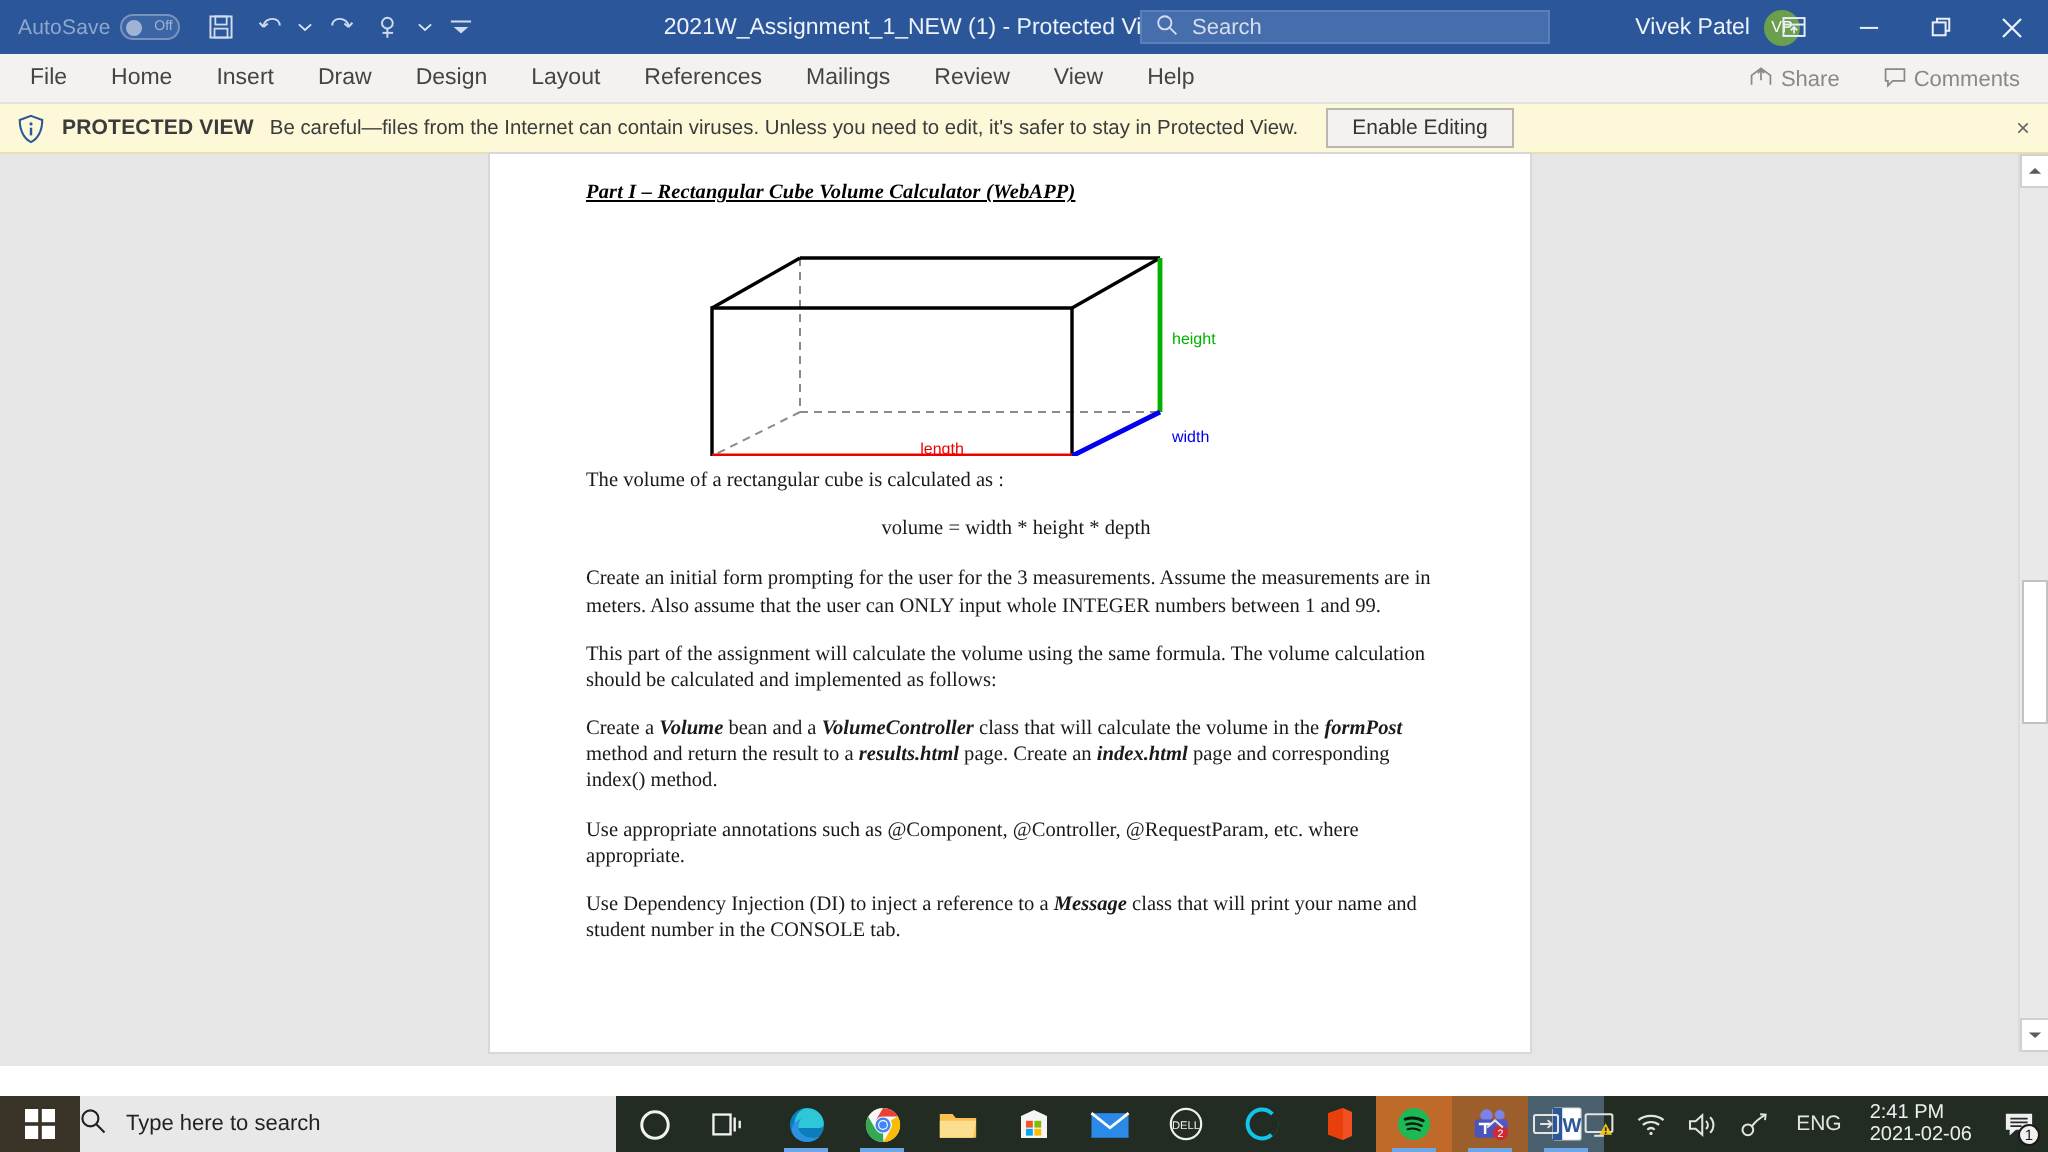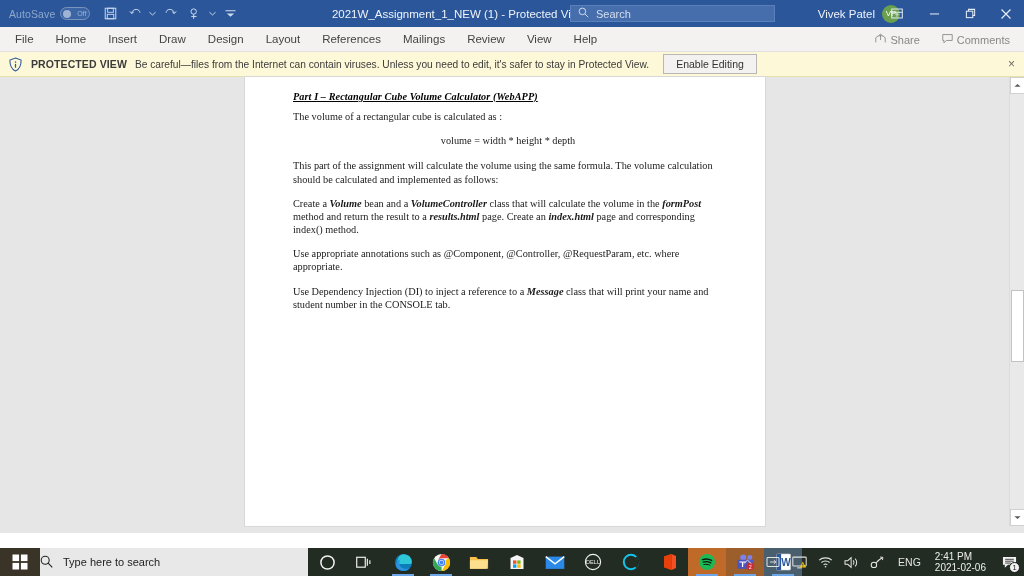--- a/index.html
+++ b/index.html
@@ -365,23 +365,46 @@
     <button class="pv-enable">Enable Editing</button>
     <span class="pv-close">×</span>
   </div>
 
   <div class="doc-area">
     <div class="page">
       <div class="page-content">
 
         <div class="doc-h1">Part I – Rectangular Cube Volume Calculator (WebAPP)</div>
 
+        <div class="cube-wrap">
+          <svg width="430" height="118" viewBox="0 0 430 118">
+
+            <path d="M63 44 L107 19" fill="none" stroke="#8a8a8a" stroke-width="1" stroke-dasharray="4,3"></path>
+            <path d="M107 19 L287 19" fill="none" stroke="#8a8a8a" stroke-width="1" stroke-dasharray="4,3"></path>
+            <path d="M107 19 L107 96" fill="none" stroke="#8a8a8a" stroke-width="1" stroke-dasharray="4,3"></path>
+            <path d="M107 96 L63 118" fill="none" stroke="#8a8a8a" stroke-width="1" stroke-dasharray="4,3"></path>
+            <path d="M107 96 L287 96" fill="none" stroke="#8a8a8a" stroke-width="1" stroke-dasharray="4,3"></path>
+
+            <path d="M63 44 L243 44 L243 118 L63 118 Z" fill="none" stroke="#000" stroke-width="1.7"></path>
+            <path d="M243 44 L287 19" fill="none" stroke="#000" stroke-width="1.7"></path>
+            <path d="M63 44 L107 19" fill="none" stroke="#000" stroke-width="1.7"></path>
+            <path d="M107 19 L287 19" fill="none" stroke="#000" stroke-width="1.7"></path>
+
+            <path d="M287 19 L287 96" fill="none" stroke="#00b200" stroke-width="2.4"></path>
+            <path d="M243 118 L287 96" fill="none" stroke="#0000ee" stroke-width="2.4"></path>
+            <path d="M63 118 L243 118" fill="none" stroke="#ee0000" stroke-width="2.4"></path>
+            <text x="293" y="62" font-family="Liberation Sans, sans-serif" font-size="8" fill="#00b200">height</text>
+            <text x="293" y="111" font-family="Liberation Sans, sans-serif" font-size="8" fill="#0000ee">width</text>
+            <text x="178" y="117" font-family="Liberation Sans, sans-serif" font-size="8" fill="#ee0000" text-anchor="middle">length</text>
+          </svg>
+        </div>
 
         <div class="doc-p">The volume of a rectangular cube is calculated as :</div>
         <div class="doc-p formula">volume = width * height * depth</div>
+        <div class="doc-p">Create an initial form prompting for the user for the 3 measurements. Assume the measurements are in meters. Also assume that the user can ONLY input whole INTEGER numbers between 1 and 99.</div>
         <div class="doc-p">This part of the assignment will calculate the volume using the same formula. The volume calculation should be calculated and implemented as follows:</div>
 
         <div class="doc-p"><span>Create a </span><i>Volume</i><span> bean and a </span><i>VolumeController</i><span> class that will calculate the volume in the </span><i>formPost</i><span> method and return the result to a </span><i>results.html</i><span> page. Create an </span><i>index.html</i><span> page and corresponding index() method.</span></div>
 
         <div class="doc-p">Use appropriate annotations such as @Component, @Controller, @RequestParam, etc. where appropriate.</div>
 
         <div class="doc-p"><span>Use Dependency Injection (DI) to inject a reference to a </span><i>Message</i><span> class that will print your name and student number in the CONSOLE tab.</span></div>
 
       </div>
     </div>

